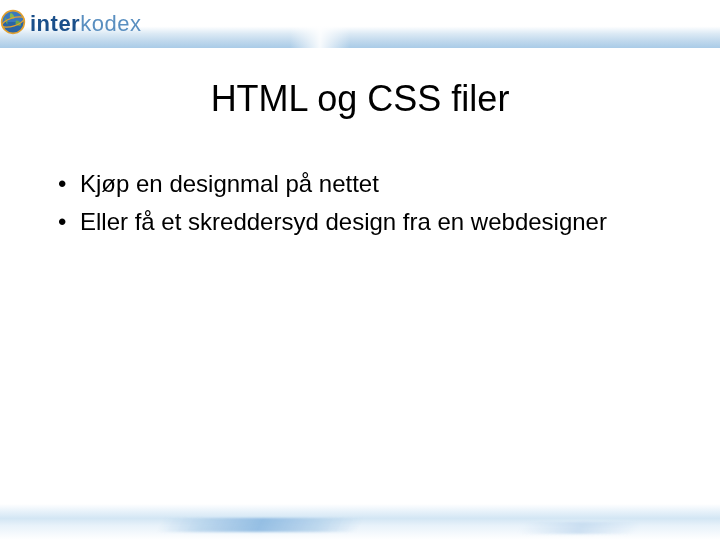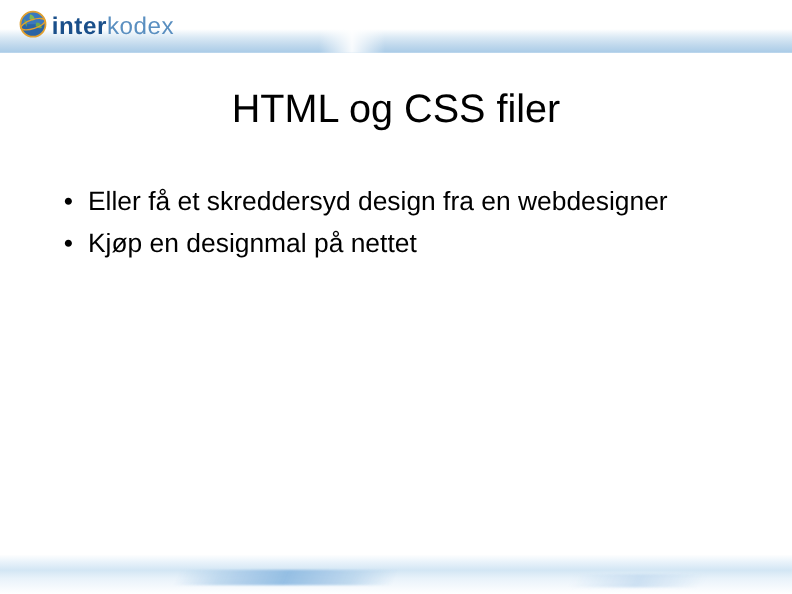--- a/index.html
+++ b/index.html
@@ -8,21 +8,21 @@
     height: 540px;
     background: #ffffff;
     font-family: Arial, Helvetica, sans-serif;
     position: relative;
     overflow: hidden;
   }
   .header-bar {
     height: 48px;
     display: flex;
     align-items: center;
-    padding-left: 17px;
+    padding-left: 0;
     background: linear-gradient(to bottom, #ffffff 0%, #ffffff 55%, #dceaf5 70%, #c1d9ed 85%, #a9cbe7 100%);
     position: relative;
   }
   .logo-wrap {
     display: flex;
     align-items: center;
     gap: 4px;
   }
   .globe-icon {
     width: 26px;
@@ -129,21 +129,21 @@
     <span class="brand">
       <span class="part1">inter</span><span class="part2">kodex</span>
     </span>
   </div>
   <div class="header-accent-light"></div>
 </div>
 
 <div class="content">
   <h1 class="title">HTML og CSS filer</h1>
   <ul class="bullets">
+    <li>Kjøp en designmal på nettet</li>
     <li>Eller få et skreddersyd design fra en webdesigner</li>
-    <li>Kjøp en designmal på nettet</li>
   </ul>
 </div>
 
 <div class="footer-band">
   <div class="footer-accent"></div>
   <div class="footer-accent2"></div>
 </div>
 
 </body></html>

